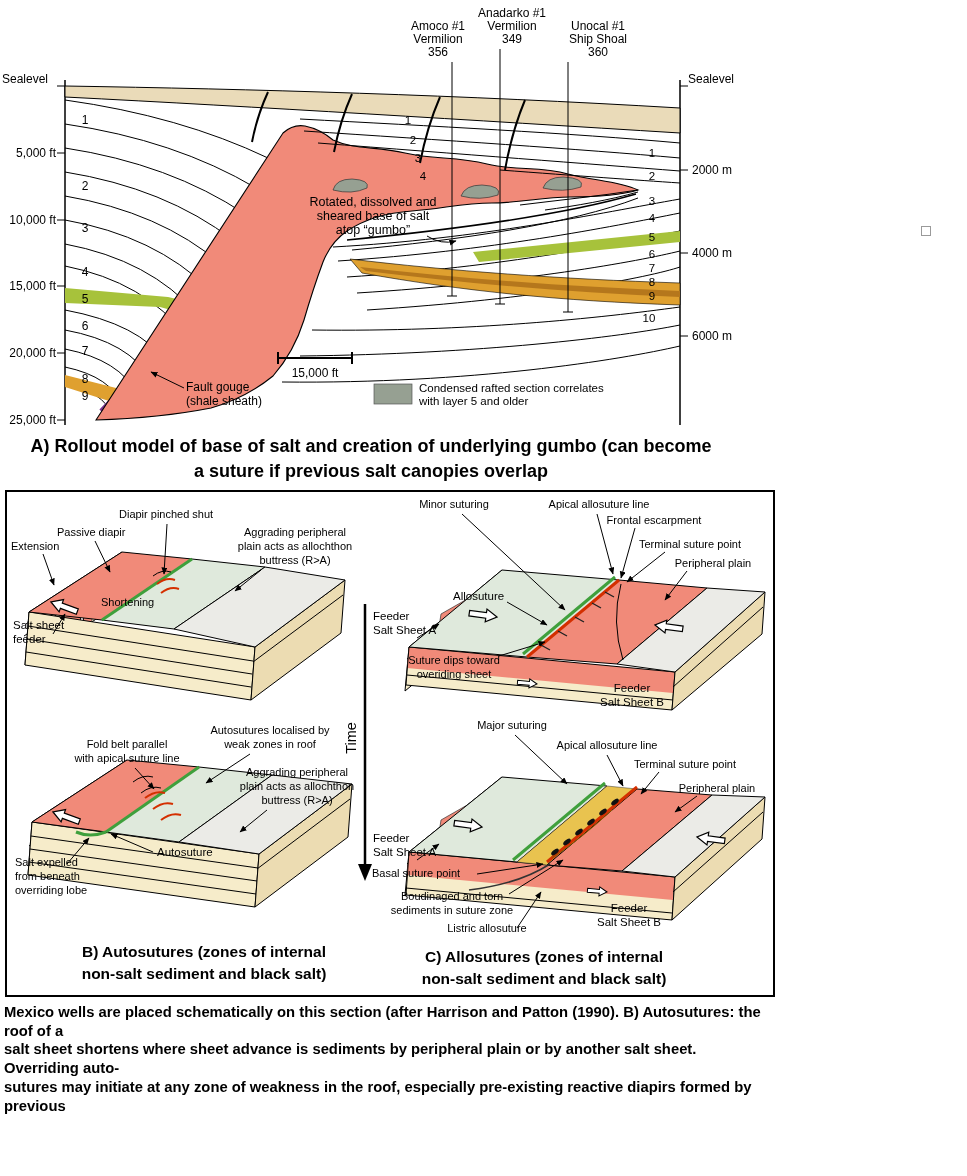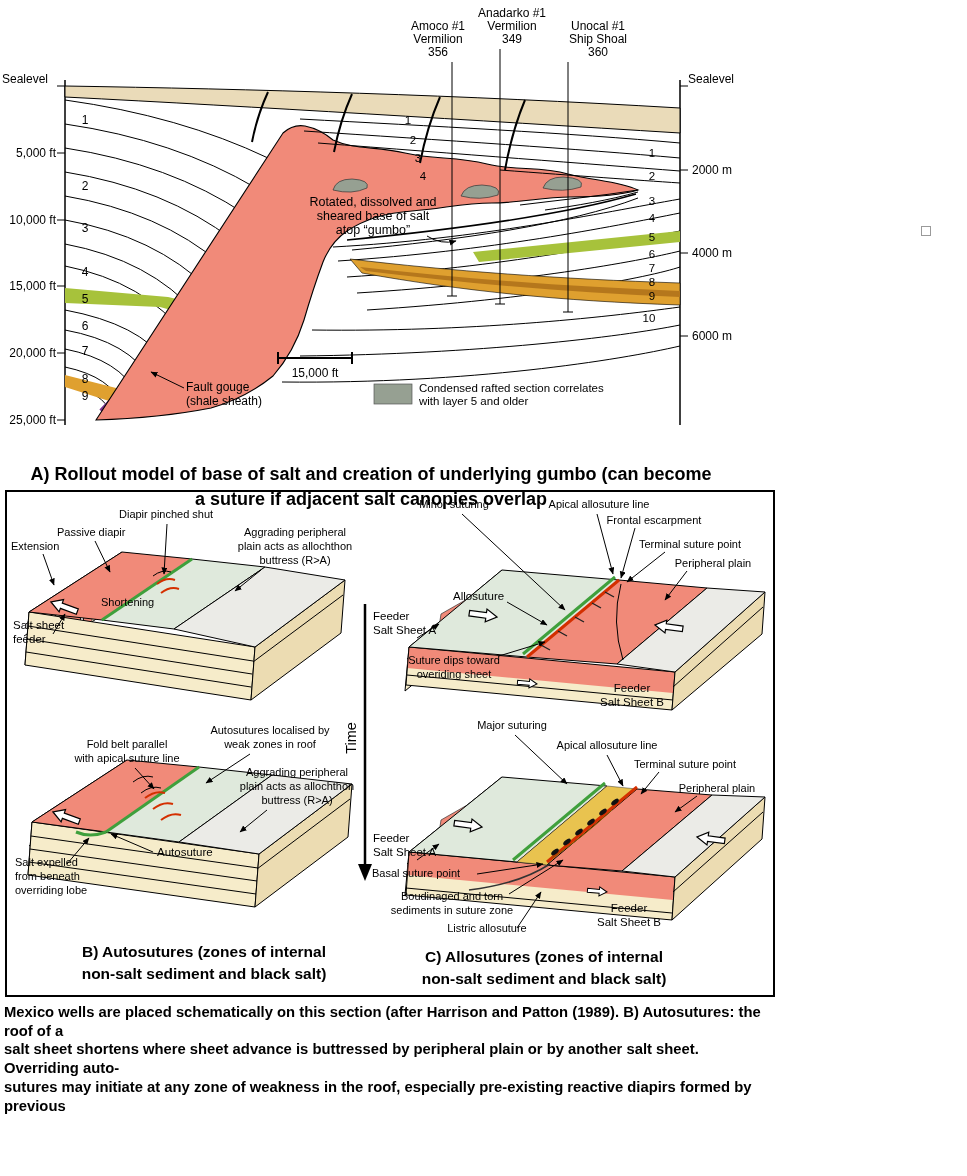--- a/index.html
+++ b/index.html
@@ -1,21 +1,21 @@
 <!DOCTYPE html>
 <html><head>
 <meta charset="utf-8">
 <style>
   html,body{margin:0;padding:0;background:#fff;}
   .page{position:relative;width:967px;height:1176px;background:#fff;
         font-family:"Liberation Sans",sans-serif;color:#000;overflow:hidden;}
   svg{position:absolute;left:0;top:0;}
   svg text{font-family:"Liberation Sans",sans-serif;fill:#000;}
   .panelA-title{position:absolute;left:0;top:434px;width:742px;text-align:center;
-        font-weight:bold;font-size:18px;line-height:25px;margin-top:28px;}
+        font-weight:bold;font-size:18px;line-height:25px;}
   .bcbox{position:absolute;left:5px;top:490px;width:770px;height:507px;
         border:2px solid #000;box-sizing:border-box;}
   .bcbox svg{position:absolute;left:0;top:0;}
   .caption{position:absolute;left:4px;top:1003px;width:770px;
         font-size:14.8px;line-height:18.7px;font-weight:600;}
   .stray{position:absolute;left:921px;top:226px;width:8px;height:8px;border:1px solid #9a9a9a;}
   
   .c-salt{fill:#f18a79;}      .c-beige{fill:#eadbb9;}
   .c-green{fill:#a7c23b;}     .c-orange{fill:#dfa02f;}  .c-orange-dk{fill:#b5771c;}
   .c-gray{fill:#96a092;}      .c-cream{fill:#f6ecca;}   .c-cream2{fill:#ecdcb2;}
@@ -200,21 +200,21 @@
     <text x="315" y="377" text-anchor="middle" class="ax">15,000 ft</text>
   </g>
 
   <rect x="374" y="384" width="38" height="20" class="c-gray" stroke="#555" stroke-width="0.7"></rect>
   <text x="419" y="392" class="lbl2" fill="#8c9d86">Condensed rafted section correlates</text>
   <text x="419" y="405" class="lbl2" fill="#8c9d86">with layer 5 and older</text>
 </svg>
 
 <div class="panelA-title">
   <div>A)  Rollout model of base of salt and creation of underlying gumbo (can become</div>
-  <div>a suture if adjacent salt canopies overlap</div>
+  <div>a suture if previous salt canopies overlap</div>
 </div>
 
 <div class="bcbox">
 <svg viewBox="0 0 766 503" width="766" height="503">
   <defs>
     <marker id="ah2" markerWidth="9" markerHeight="8" refX="6.5" refY="3" orient="auto">
       <path d="M0,0 L7,3 L0,6 Z" fill="#000"></path>
     </marker>
     <path id="barrow" d="M0,0 L-11,-6.5 L-11,-2.8 L-28,-2.8 L-28,2.8 L-11,2.8 L-11,6.5 Z"></path>
   </defs>
@@ -412,21 +412,21 @@
   <g text-anchor="middle" font-size="15.5" font-weight="bold">
     <text x="197" y="465">B) Autosutures (zones of internal</text>
     <text x="197" y="487">non-salt sediment and black salt)</text>
     <text x="537" y="470">C) Allosutures (zones of internal</text>
     <text x="537" y="492">non-salt sediment and black salt)</text>
   </g>
 </svg>
 </div>
 
 <div class="caption">
-  <div>Mexico wells are placed schematically on this section (after Harrison and Patton (1989). B) Autosutures: the roof of a</div>
-  <div>salt sheet shortens where sheet advance is buttressed by peripheral plain or by another salt sheet. Overriding auto-</div>
+  <div>Mexico wells are placed schematically on this section (after Harrison and Patton (1990). B) Autosutures: the roof of a</div>
+  <div>salt sheet shortens where sheet advance is sediments by peripheral plain or by another salt sheet. Overriding auto-</div>
   <div>sutures may initiate at any zone of weakness in the roof, especially pre-existing reactive diapirs formed by previous</div>
 
 </div>
 
 <div class="stray"></div>
 
 </div>
 
 </body></html>

